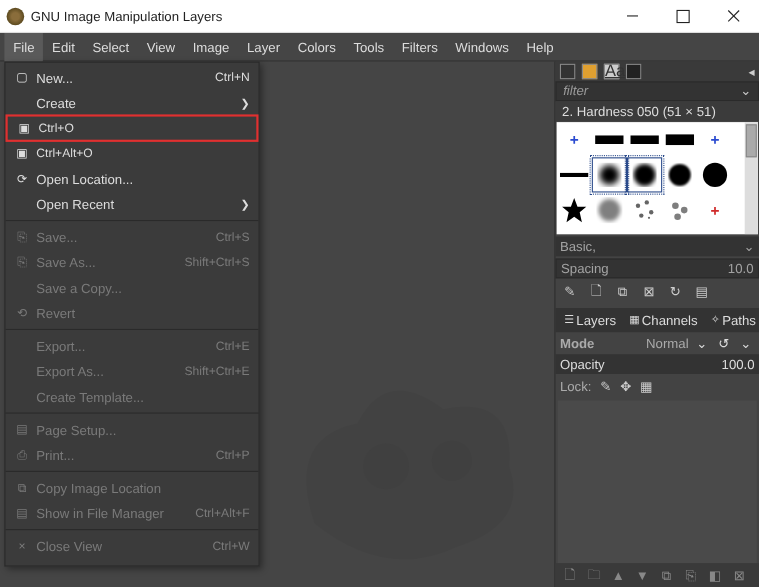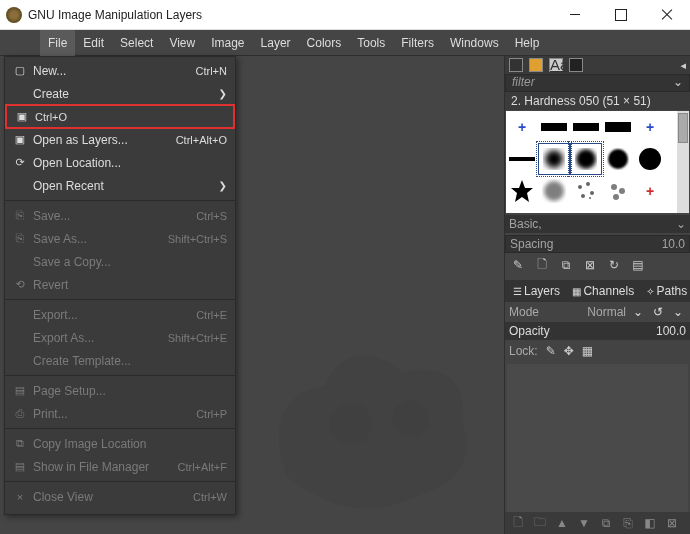--- a/index.html
+++ b/index.html
@@ -11,21 +11,21 @@
 .titlebar .winbtn { width:46px; height:30px; display:flex; align-items:center; justify-content:center; color:#222; font-family:Arial;}
 .titlebar .winbtn.min::after{content:"";display:block;width:10px;border-top:1px solid #222;}
 .titlebar .winbtn.max::after{content:"";display:block;width:10px;height:10px;border:1px solid #222;}
 .titlebar .winbtn.close::before,.titlebar .winbtn.close::after{content:"";position:absolute;width:14px;border-top:1px solid #222;}
 .titlebar .winbtn.close{position:relative;}
 .titlebar .winbtn.close::before{transform:rotate(45deg);}
 .titlebar .winbtn.close::after{transform:rotate(-45deg);}
 
 .menubar { height:26px; background:#454545; display:flex; align-items:center; padding:0 4px; border-bottom:1px solid #2e2e2e; }
 .menubar .mitem { color:#ddd; padding:0 8px; line-height:26px; cursor:default;}
-.menubar .mitem.active { background:#5a5a5a;margin-left:36px; }
+.menubar .mitem.active { background:#5a5a5a; }
 
 .dropdown { position:absolute; left:4px; top:56px; width:232px; background:#3b3b3b; border:1px solid #2a2a2a; box-shadow:2px 2px 6px rgba(0,0,0,.4); z-index:20; padding:2px 0 6px; }
 .dropdown .row { display:flex; align-items:center; height:23px; padding:0 8px 0 6px; color:#ddd; cursor:default; }
 .dropdown .row.disabled { color:#7a7a7a; }
 .dropdown .row .ico { width:18px; display:flex; justify-content:center; margin-right:4px; font-size:11px;}
 .dropdown .row .lbl { flex:1; }
 .dropdown .row .shortcut { color:inherit; font-size:11px; }
 .dropdown .row .arrow { font-size:10px; }
 .dropdown .sep { height:1px; background:#2a2a2a; margin:3px 0; }
 .dropdown .row.highlight { border:2px solid #e03030; height:25px; margin:-1px 0;}
@@ -61,21 +61,21 @@
 .spacingrow .val{margin-left:auto;}
 
 .iconrow{height:22px;display:flex;align-items:center;gap:6px;padding:0 4px;color:#ccc;}
 .iconrow .ib{width:18px;height:18px;display:flex;align-items:center;justify-content:center;font-size:12px;}
 
 .layertabs{height:22px;background:#333;display:flex;align-items:center;gap:4px;padding:0 4px;margin-top:4px;}
 .layertabs .lt{color:#ddd;font-size:11px;padding:0 4px;display:flex;align-items:center;gap:2px;}
 .layertabs .lt .i{font-size:10px;}
 
 .moderow{height:20px;display:flex;align-items:center;padding:0 4px;color:#aaa;gap:4px;}
-.moderow .mlbl{flex:0 0 auto;}
+.moderow .mlbl{flex:0 0 auto;font-weight:bold;}
 .moderow .mval{margin-left:auto;}
 .moderow .mb{width:16px;text-align:center;color:#ddd;}
 
 .opacityrow{height:18px;background:#333;display:flex;align-items:center;padding:0 4px;color:#ddd;}
 .opacityrow .val{margin-left:auto;}
 
 .lockrow{height:22px;display:flex;align-items:center;padding:0 4px;color:#aaa;gap:8px;}
 .lockrow .ic{color:#ccc;}
 
 .layercanvas{flex:1;background:#4a4a4a;margin:2px 2px 0;}
@@ -127,21 +127,20 @@
       <span class="ico"></span>
       <span class="lbl">Create</span>
       <span class="arrow">❯</span>
     </div>
     <div class="row highlight">
       <span class="ico">▣</span>
       <span class="shortcut">Ctrl+O</span>
     </div>
     <div class="row">
       <span class="ico">▣</span>
-      <span class="lbl">Open as Layers...</span>
       <span class="shortcut">Ctrl+Alt+O</span>
     </div>
     <div class="row">
       <span class="ico">⟳</span>
       <span class="lbl">Open Location...</span>
     </div>
     <div class="row">
       <span class="ico"></span>
       <span class="lbl">Open Recent</span>
       <span class="arrow">❯</span>

